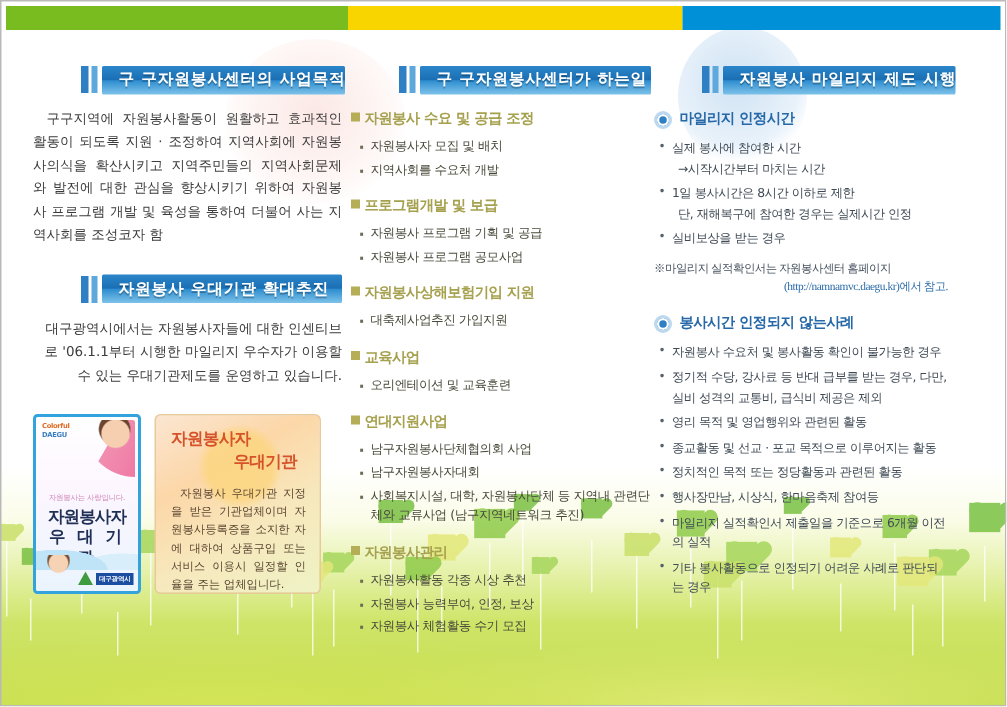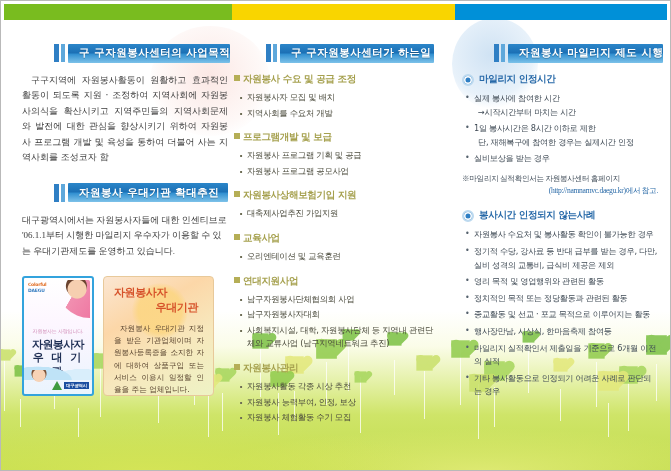--- a/index.html
+++ b/index.html
@@ -107,21 +107,21 @@
   }
 
   
   .column {
     position: absolute;
     top: 42px;
     z-index: 10;
   }
   #col-left   { left: 22px;  width: 206px; }
   #col-mid    { left: 234px; width: 200px; }
-  #col-right  { left: 462px; width: 196px; }
+  #col-right  { left: 436px; width: 196px; }
 
   
   .ribbon {
     position: relative;
     height: 22px;
     display: flex;
     align-items: center;
     margin-bottom: 9px;
     padding-left: 32px;
   }
@@ -156,21 +156,21 @@
 
   
   .body-para {
     font-size: 9px;
     line-height: 1.72;
     color: #3b3b3b;
     text-align: justify;
     text-indent: 9px;
     margin-bottom: 4px;
   }
-  #left-para-2 { text-align: left; text-indent: 0; font-family: Liberation Serif, serif; }
+  #left-para-2 { text-align: right; text-indent: 0; }
 
   
   #promo-row {
     position: absolute;
     left: 22px; top: 276px;
     width: 192px; height: 122px;
     z-index: 14;
     display: flex;
   }
   #promo-card {
@@ -613,22 +613,22 @@
           <div class="rt-note"><span>※마일리지 실적확인서는 자원봉사센터 홈페이지</span><span class="l2 url">(http://namnamvc.daegu.kr)에서 참고.</span></div>
         </div>
         <div class="rt-group">
           <div class="rt-head">
             <span class="dot"></span>
             <span class="txt">봉사시간 인정되지 않는사례</span>
           </div>
           <div class="rt-item"><span>자원봉사 수요처 및 봉사활동 확인이 불가능한 경우</span></div>
           <div class="rt-item"><span>정기적 수당, 강사료 등 반대 급부를 받는 경우, 다만, 실비 성격의 교통비, 급식비 제공은 제외</span></div>
           <div class="rt-item"><span>영리 목적 및 영업행위와 관련된 활동</span></div>
+          <div class="rt-item"><span>종교활동 및 선교 · 포교 목적으로 이루어지는 활동</span></div>
           <div class="rt-item"><span>정치적인 목적 또는 정당활동과 관련된 활동</span></div>
-          <div class="rt-item"><span>종교활동 및 선교 · 포교 목적으로 이루어지는 활동</span></div>
           <div class="rt-item"><span>행사장만남, 시상식, 한마음축제 참여등</span></div>
           <div class="rt-item"><span>마일리지 실적확인서 제출일을 기준으로 6개월 이전의 실적</span></div>
           <div class="rt-item"><span>기타 봉사활동으로 인정되기 어려운 사례로 판단되는 경우</span></div>
         </div>
       </div>
   </div>
 
   <div id="frame-border"></div>
 </div>
 

